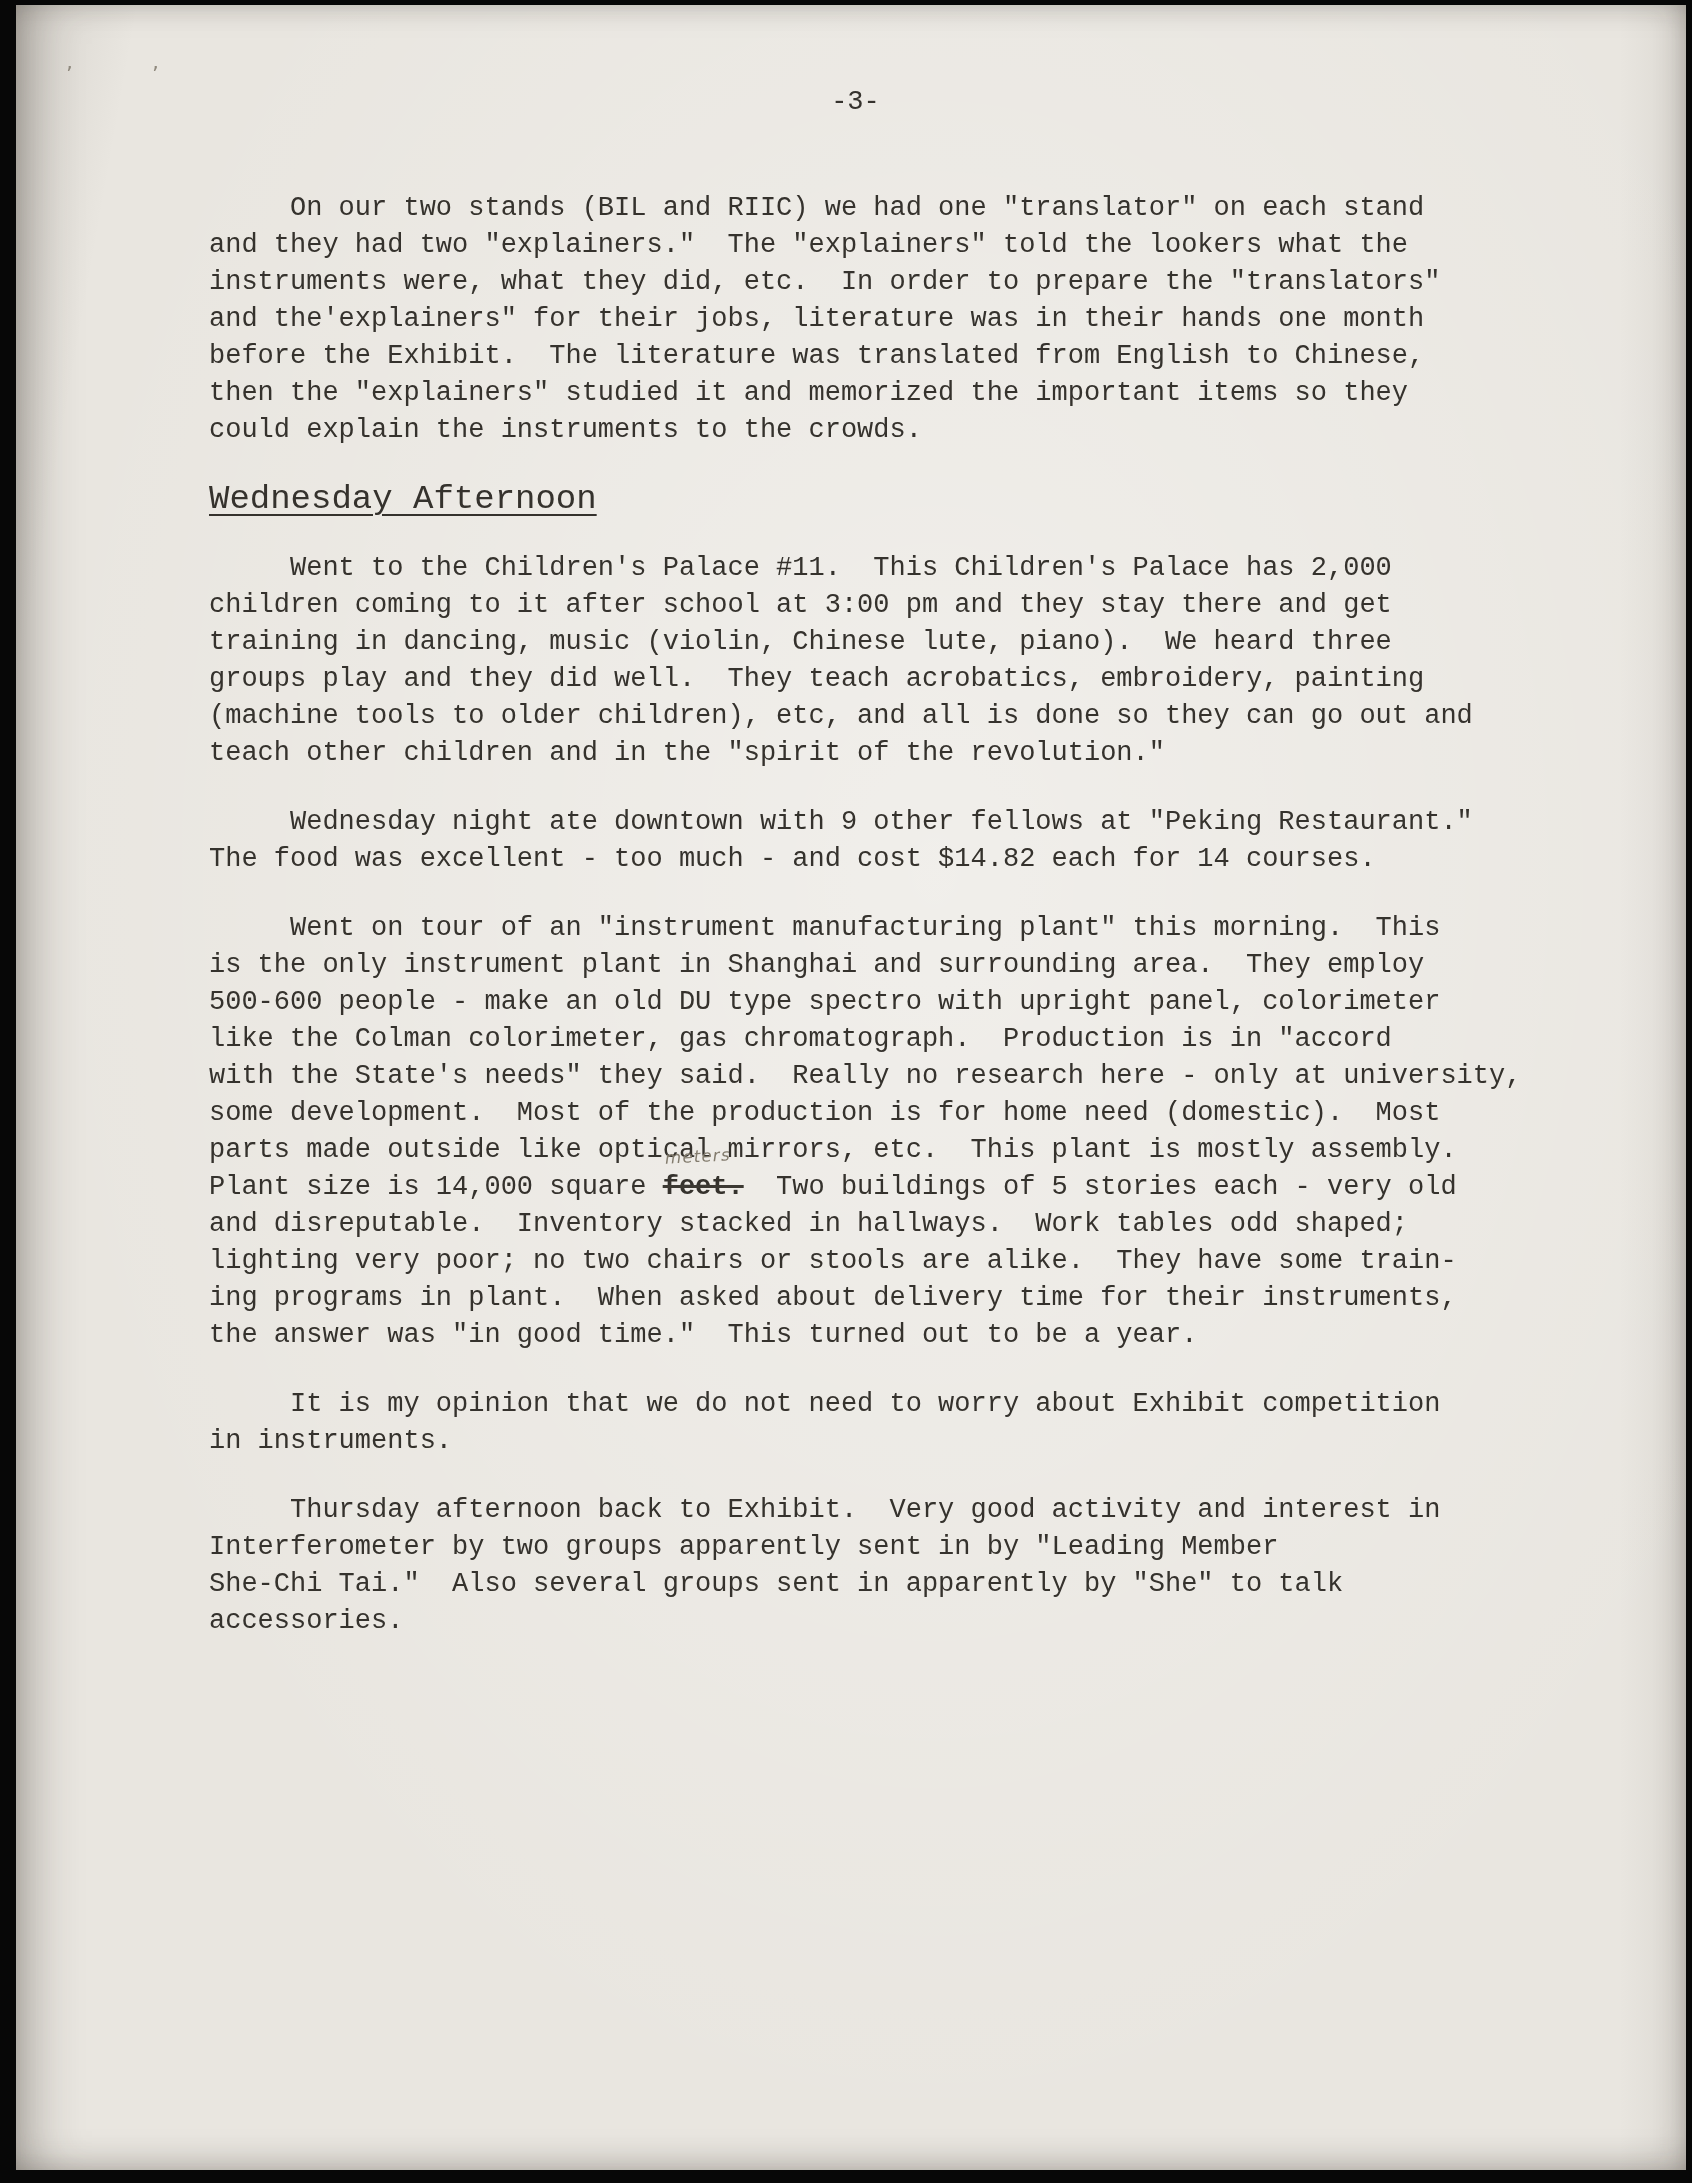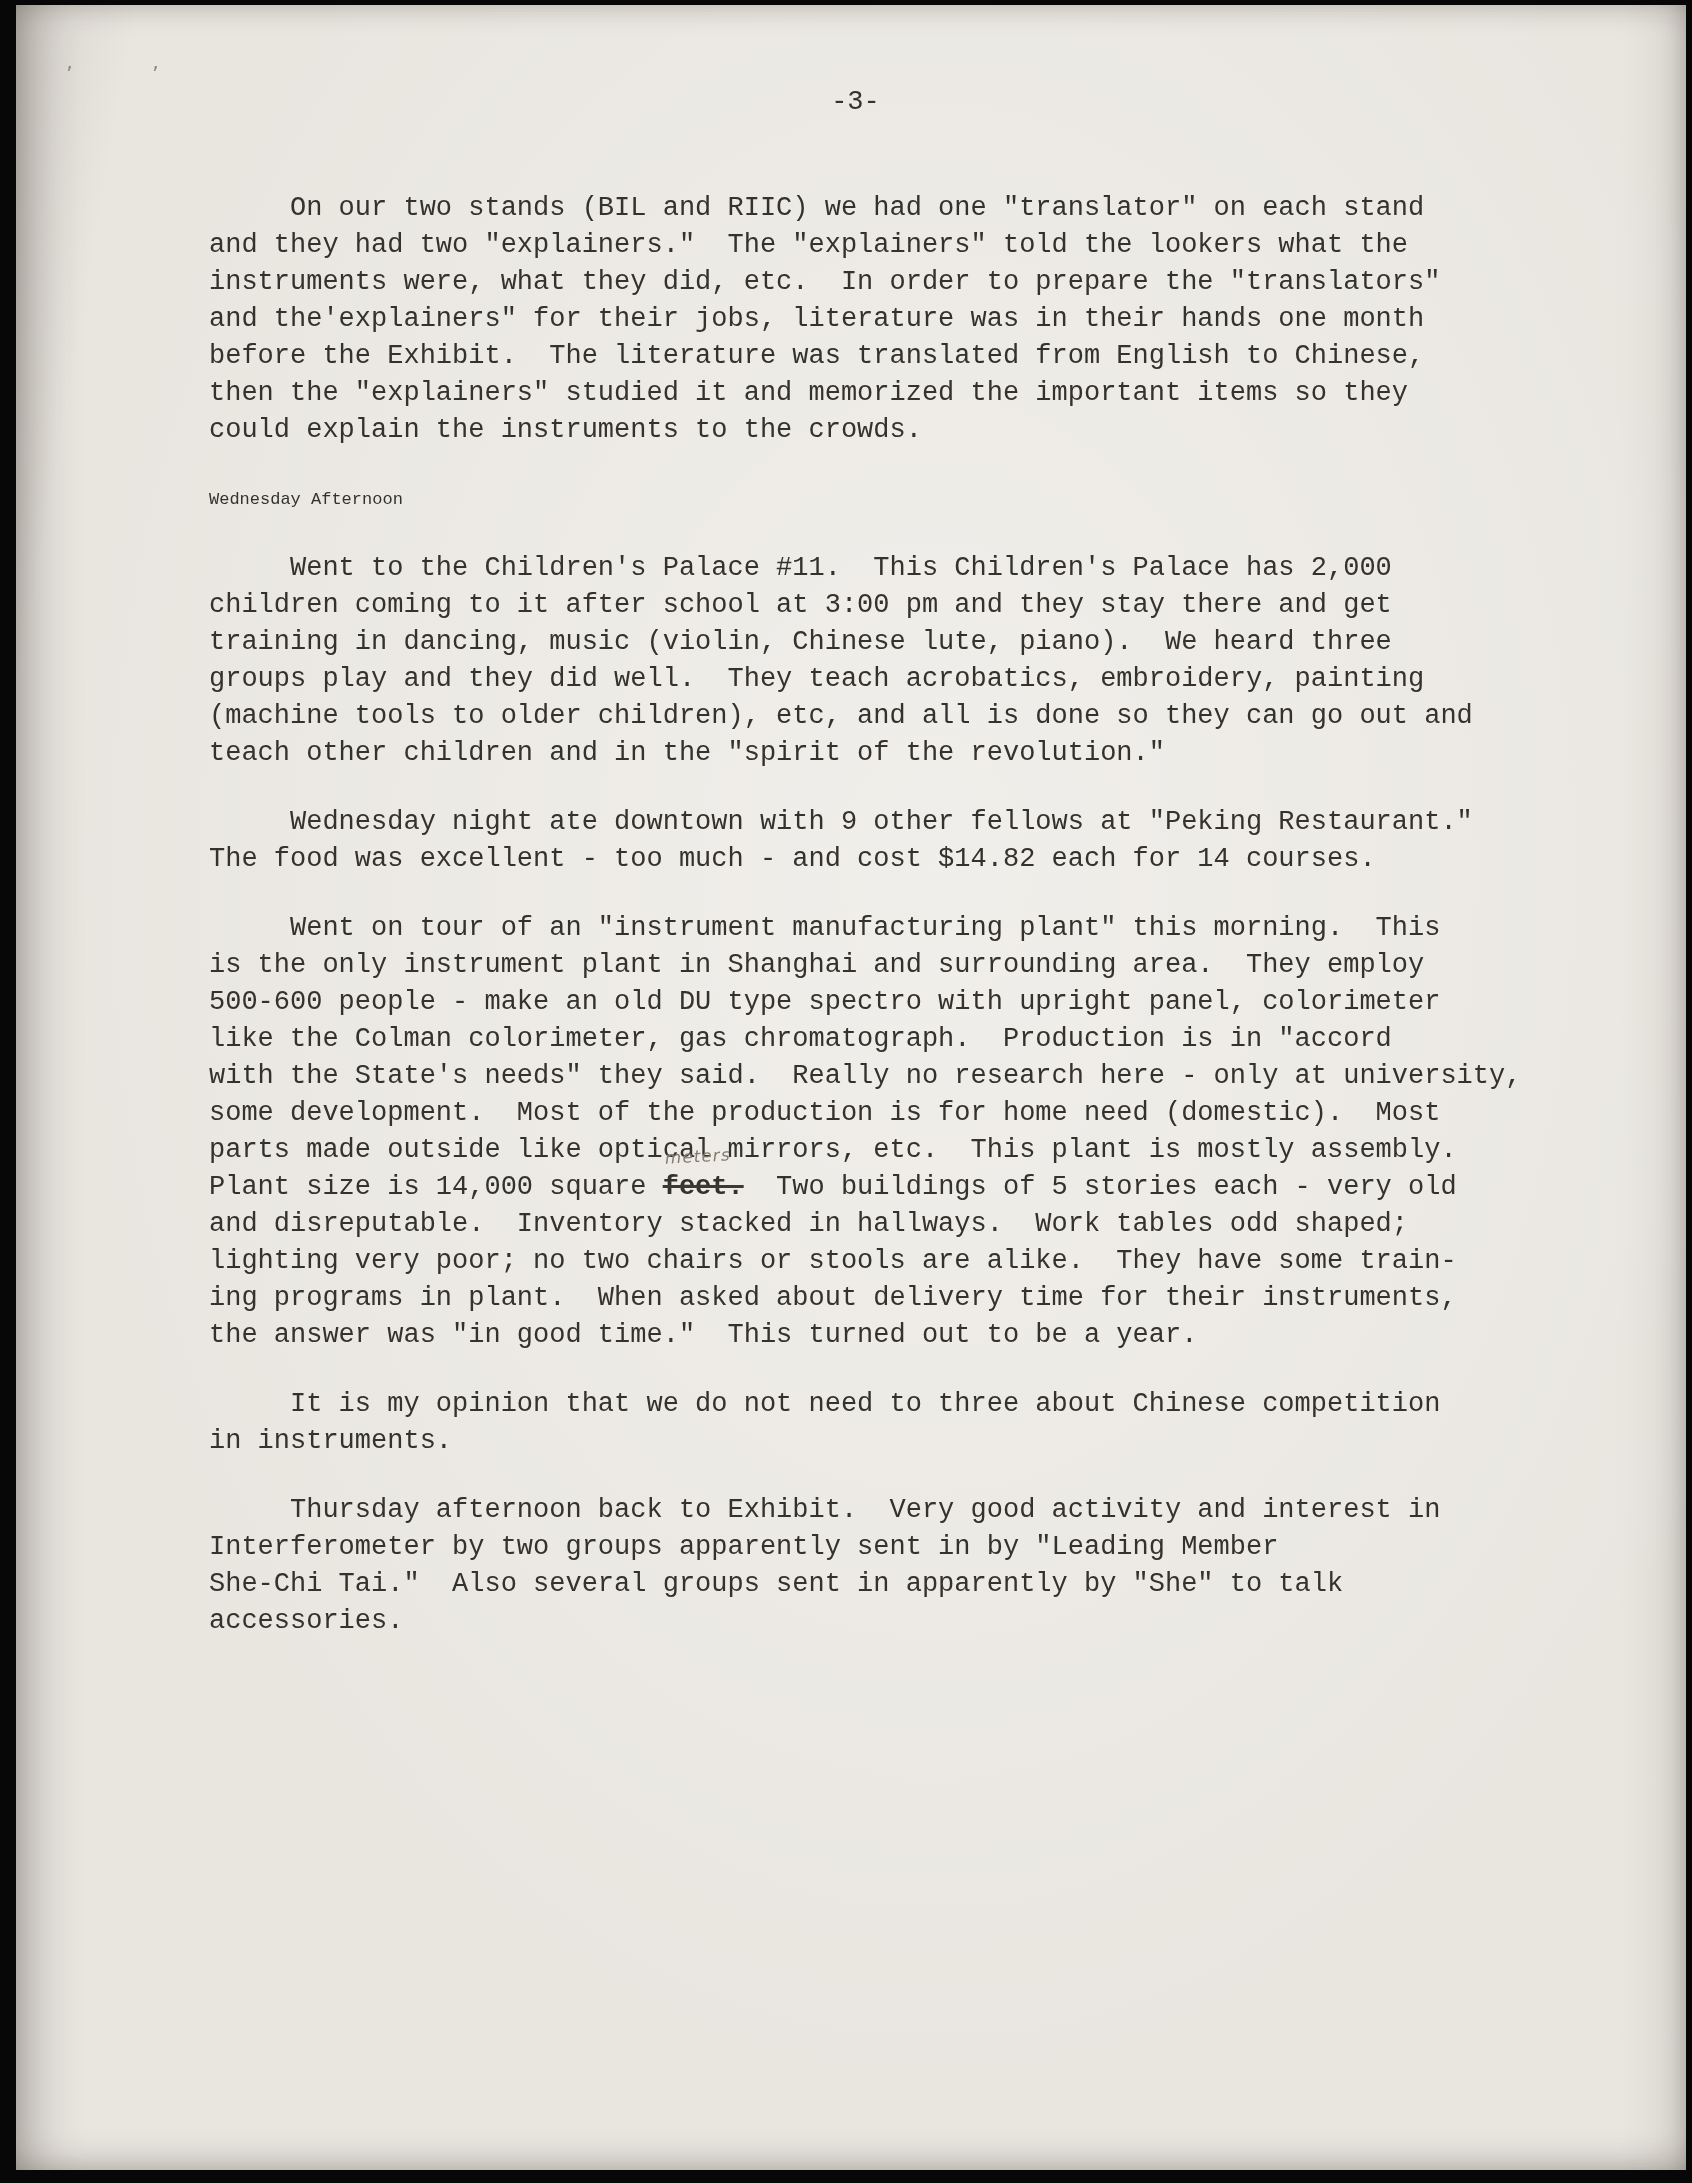--- a/index.html
+++ b/index.html
@@ -58,23 +58,24 @@
     margin: 0 0 32px 0;
     white-space: pre;
     font-family: "Liberation Mono", monospace;
     font-size: 27px;
     line-height: 37px;
   }
   .heading {
     margin: 0 0 32px 0;
     white-space: pre;
     font-family: "Liberation Mono", monospace;
-    font-size: 17px;
+    font-size: 34px;
     line-height: 37px;
     font-weight: normal;
+    text-decoration: underline;
     text-underline-offset: 6.1px;
     text-decoration-thickness: 1.8px;
   }
   .strike-wrap {
     position: relative;
     display: inline-block;
   }
   .strike {
     text-decoration: line-through;
     text-decoration-thickness: 2.5px;
@@ -137,21 +138,21 @@
 like the Colman colorimeter, gas chromatograph.  Production is in "accord
 with the State's needs" they said.  Really no research here - only at university,
 some development.  Most of the production is for home need (domestic).  Most
 parts made outside like optical mirrors, etc.  This plant is mostly assembly.
 Plant size is 14,000 square </span><span class="strike-wrap"><span class="annotation">meters</span><span class="strike">feet.</span></span><span>  Two buildings of 5 stories each - very old
 and disreputable.  Inventory stacked in hallways.  Work tables odd shaped;
 lighting very poor; no two chairs or stools are alike.  They have some train-
 ing programs in plant.  When asked about delivery time for their instruments,
 the answer was "in good time."  This turned out to be a year.</span></p>
 
-    <p class="para">     It is my opinion that we do not need to three about Chinese competition
+    <p class="para">     It is my opinion that we do not need to worry about Exhibit competition
 in instruments.</p>
 
     <p class="para">     Thursday afternoon back to Exhibit.  Very good activity and interest in
 Interferometer by two groups apparently sent in by "Leading Member
 She-Chi Tai."  Also several groups sent in apparently by "She" to talk
 accessories.</p>
 
   </div>
 </div>
 

